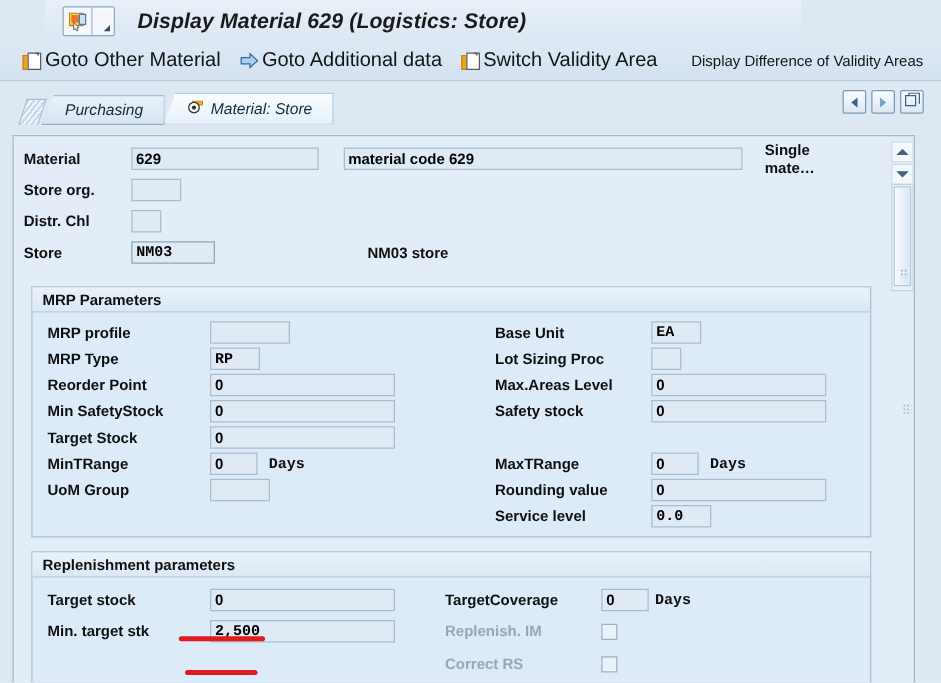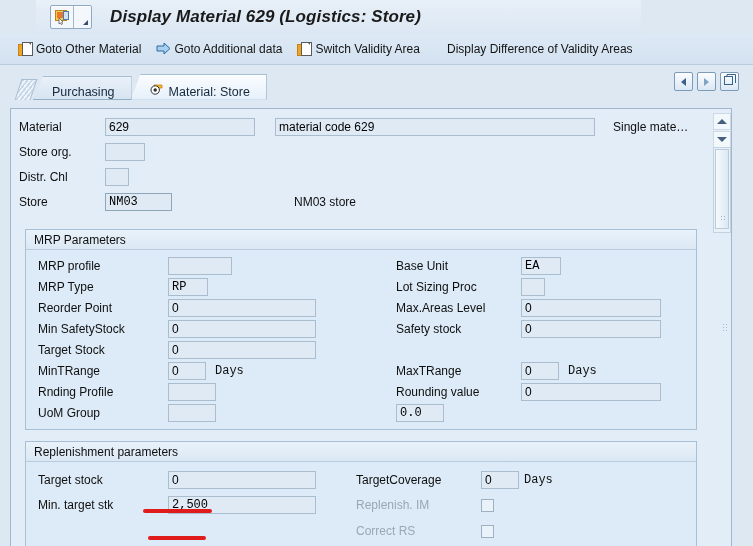--- a/index.html
+++ b/index.html
@@ -41,21 +41,21 @@
   .toolbar{
     position:absolute;left:0;top:34px;width:753px;height:30px;
     background:linear-gradient(#dde9f5,#d3e1f0);
     border-bottom:1px solid #b9cbdd;
     display:flex;align-items:center;
   }
   .tb-btn{
     display:flex;align-items:center;height:24px;padding:0 9px 0 6px;
     cursor:default;white-space:nowrap;
   }
-  .tb-btn .lbl{font-size:12px;color:#141414;margin-left:4px;}
+  .tb-btn .lbl{font-size:16px;color:#141414;margin-left:4px;}
   .tb-btn.first{margin-left:12px;}
   .tb-plain{margin-left:10px;padding:0 8px;font-size:12px;color:#141414;white-space:nowrap;}
 
   
   .icn{width:14px;height:14px;position:relative;display:inline-block;flex:none;}
   .icn-page .o{position:absolute;left:0;top:2px;width:8px;height:10px;background:#f0a51e;border:1px solid #c8811a;}
   .icn-page .w{position:absolute;left:4px;top:0px;width:9px;height:12px;background:#ffffff;border:1px solid #5a5a5a;}
   .icn-page .c{position:absolute;left:10px;top:0px;width:0;height:0;border-left:3px solid transparent;border-top:3px solid #5a5a5a;}
   .icn-arrow svg{display:block;}
 
@@ -65,46 +65,47 @@
   }
   .tabs-row{position:absolute;left:18px;top:12px;display:flex;align-items:flex-end;height:24px;}
   .tabhandle{
     width:14px;height:20px;
     background:repeating-linear-gradient(115deg,#c9d8e7 0 2px,#eef4fa 2px 4px);
     border:1px solid #a9bed2;border-bottom:none;
     transform:skewX(-18deg);
   }
   .tab{
     position:relative;height:22px;padding:0 16px 0 12px;margin-left:-1px;
-    display:flex;align-items:flex-end;
+    display:flex;align-items:center;
     border:1px solid #a9bed2;border-bottom:1px solid #93aec8;
     background:linear-gradient(#e9f1f9,#d7e4f1);
     color:#15293d;font-size:12.5px;white-space:nowrap;
     clip-path:polygon(0 100%,10px 0,100% 0,100% 100%);
     padding-left:18px;
+    font-style:italic;
   }
   .tab.active{
     background:linear-gradient(#fbfdff,#e6f0fa);
     border-bottom-color:#cfe0ee;height:24px;z-index:3;
   }
   .tab .tabicon{margin-right:4px;display:inline-block;}
   .navbtns{position:absolute;right:14px;top:8px;display:flex;gap:4px;}
   .navbtn{
     width:17px;height:17px;border:1px solid #7d9ab7;border-radius:2px;
     background:linear-gradient(#fbfdff,#dbe8f4);
     display:flex;align-items:center;justify-content:center;
   }
   .tri-l{width:0;height:0;border-top:4px solid transparent;border-bottom:4px solid transparent;border-right:5px solid #3c6187;}
   .tri-r{width:0;height:0;border-top:4px solid transparent;border-bottom:4px solid transparent;border-left:5px solid #7ea3c4;}
 
   
   .content{
     position:absolute;left:10px;top:108px;width:722px;height:438px;
     background:#e3edf7;border:1px solid #9fb8d0;border-bottom:none;
-    box-sizing:border-box;overflow:hidden;
+    box-sizing:border-box;overflow:hidden;font-weight:bold;
   }
   .inner{position:absolute;left:0;top:0;width:722px;height:438px;}
 
   
   .hdr{position:absolute;left:8px;top:7px;width:672px;}
   .frow{display:flex;align-items:center;height:22px;margin-bottom:3px;}
   .flabel{width:86px;font-size:12px;color:#0f0f0f;}
   .inp{
     background:#dfeaf5;border:1px solid #a9bdcf;height:18px;box-sizing:border-box;
     font-family:"Liberation Sans", sans-serif;font-size:12px;color:#000;
@@ -303,24 +304,20 @@
             <div class="grow">
               <span class="glabel" style="width:130px">Target Stock</span>
               <span class="inp" style="width:148px">0</span>
             </div>
             <div class="grow">
               <span class="glabel" style="width:130px">MinTRange</span>
               <span class="inp" style="width:38px">0</span>
               <span class="unit">Days</span>
             </div>
             <div class="grow">
-              <span class="glabel" style="width:130px">Rnding Profile</span>
-              <span class="inp" style="width:48px"></span>
-            </div>
-            <div class="grow">
               <span class="glabel" style="width:130px">UoM Group</span>
               <span class="inp" style="width:48px"></span>
             </div>
           </div>
 
           <div class="gcol" style="left:330px;top:5px;width:320px;margin-left:40px;">
             <div class="grow">
               <span class="glabel" style="width:125px">Base Unit</span>
               <span class="inp mono" style="width:40px">EA</span>
             </div>
@@ -340,20 +337,21 @@
             <div class="grow">
               <span class="glabel" style="width:125px">MaxTRange</span>
               <span class="inp" style="width:38px">0</span>
               <span class="unit">Days</span>
             </div>
             <div class="grow">
               <span class="glabel" style="width:125px">Rounding value</span>
               <span class="inp" style="width:140px">0</span>
             </div>
             <div class="grow">
+              <span class="glabel" style="width:125px">Service level</span>
               <span class="inp mono" style="width:48px">0.0</span>
             </div>
           </div>
 
         </div>
       </div>
 
       <div class="group" style="left:14px;top:332px;width:672px;height:106px;">
         <div class="group-hd">Replenishment parameters</div>
         <div class="gbody" style="height:86px;">

